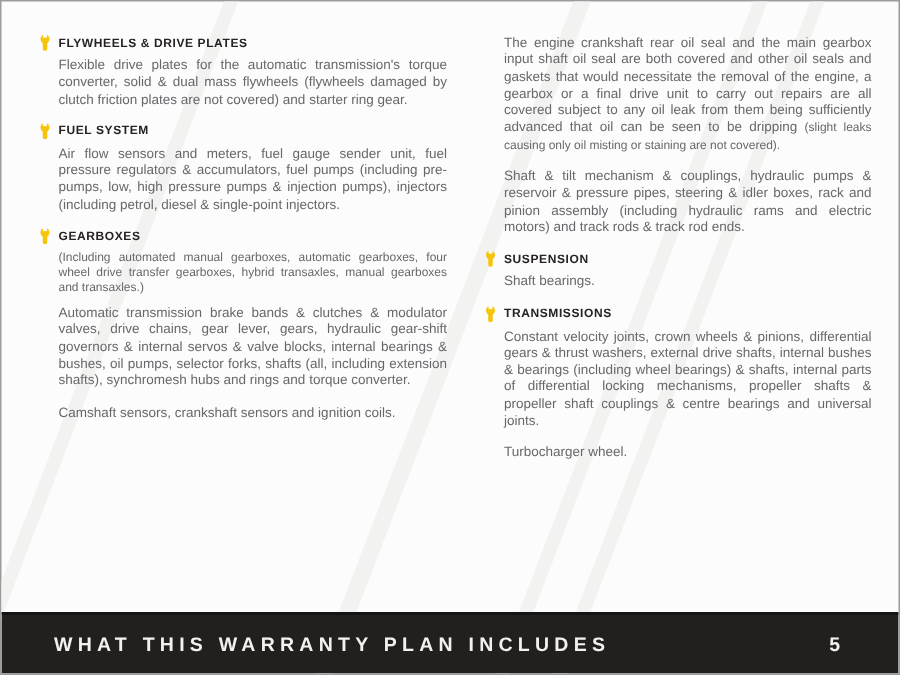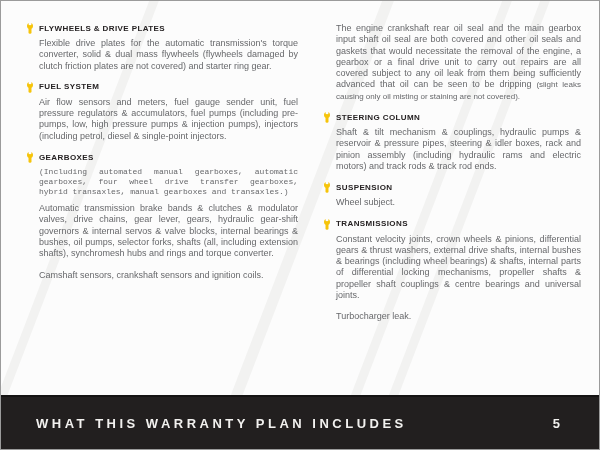--- a/index.html
+++ b/index.html
@@ -43,26 +43,26 @@
     color:#262223;
     text-transform:uppercase;
   }
   p{
     margin:0 0 6px 13px;
     font-size:9px;line-height:11.3px;
     text-align:justify;
     color:#67686b;
   }
   p:last-child{margin-bottom:0;}
-  p.note{font-size:8px;line-height:10px;font-family:Liberation Mono, monospace;}
+  p.note{font-size:8px;line-height:10px;}
   span.note-inline{font-size:8px;}
 
   #footer{
     position:absolute;left:0;bottom:0;
-    width:100%;height:54px;
+    width:100%;height:41px;
     background:#221f1f;
     border-top:2px solid #151313;
     box-sizing:border-box;
     display:flex;align-items:center;
     color:#f2f1ef;
     text-align:right;
   }
   #footer .ftitle{
     margin-left:35px;
     font-size:13px;font-weight:bold;
@@ -135,66 +135,56 @@
       <p class="body"><span class="body-text">Camshaft sensors, crankshaft sensors and ignition coils.</span> </p>
     </div>
   </div>
   <div id="col-right" class="col">
     <div class="section">
 
       <p class="body"><span class="body-text">The engine crankshaft rear oil seal and the main gearbox input shaft oil seal are both covered and other oil seals and gaskets that would necessitate the removal of the engine, a gearbox or a final drive unit to carry out repairs are all covered subject to any oil leak from them being sufficiently advanced that oil can be seen to be dripping</span> <span class="note-inline">(slight leaks causing only oil misting or staining are not covered).</span></p>
     </div>
 
     <div class="section">
-      <div class="hrow">
-        <span class="spanner">
-          <svg width="8" height="11" viewBox="0 0 8 11">
-            <circle cx="4" cy="3" r="3" fill="#f6c40a"></circle>
-            <rect x="2.7" y="-0.5" width="2.6" height="2.6" fill="#fcfcfc"></rect>
-            <rect x="2.5" y="4.2" width="3" height="6.6" rx="1.3" fill="#f6c40a"></rect>
-          </svg>
-        </span>
-        <h3>STEERING COLUMN</h3>
-      </div>
 
       <p class="body"><span class="body-text">Shaft &amp; tilt mechanism &amp; couplings, hydraulic pumps &amp; reservoir &amp; pressure pipes, steering &amp; idler boxes, rack and pinion assembly (including hydraulic rams and electric motors) and track rods &amp; track rod ends.</span> </p>
     </div>
 
     <div class="section">
       <div class="hrow">
         <span class="spanner">
           <svg width="8" height="11" viewBox="0 0 8 11">
             <circle cx="4" cy="3" r="3" fill="#f6c40a"></circle>
             <rect x="2.7" y="-0.5" width="2.6" height="2.6" fill="#fcfcfc"></rect>
             <rect x="2.5" y="4.2" width="3" height="6.6" rx="1.3" fill="#f6c40a"></rect>
           </svg>
         </span>
         <h3>SUSPENSION</h3>
       </div>
 
-      <p class="body"><span class="body-text">Wheel subject.</span> </p>
+      <p class="body"><span class="body-text">Shaft bearings.</span> </p>
     </div>
 
     <div class="section">
       <div class="hrow">
         <span class="spanner">
           <svg width="8" height="11" viewBox="0 0 8 11">
             <circle cx="4" cy="3" r="3" fill="#f6c40a"></circle>
             <rect x="2.7" y="-0.5" width="2.6" height="2.6" fill="#fcfcfc"></rect>
             <rect x="2.5" y="4.2" width="3" height="6.6" rx="1.3" fill="#f6c40a"></rect>
           </svg>
         </span>
         <h3>TRANSMISSIONS</h3>
       </div>
       <p class="body"><span class="body-text">Constant velocity joints, crown wheels &amp; pinions, differential gears &amp; thrust washers, external drive shafts, internal bushes &amp; bearings (including wheel bearings) &amp; shafts, internal parts of differential locking mechanisms, propeller shafts &amp; propeller shaft couplings &amp; centre bearings and universal joints.</span> </p>
     </div>
 
     <div class="section">
 
-      <p class="body"><span class="body-text">Turbocharger leak.</span> </p>
+      <p class="body"><span class="body-text">Turbocharger wheel.</span> </p>
     </div>
   </div>
 
   <div id="footer">
     <span class="ftitle">WHAT THIS WARRANTY PLAN INCLUDES</span>
     <span class="fpage">5</span>
   </div>
 
 </div>
 

